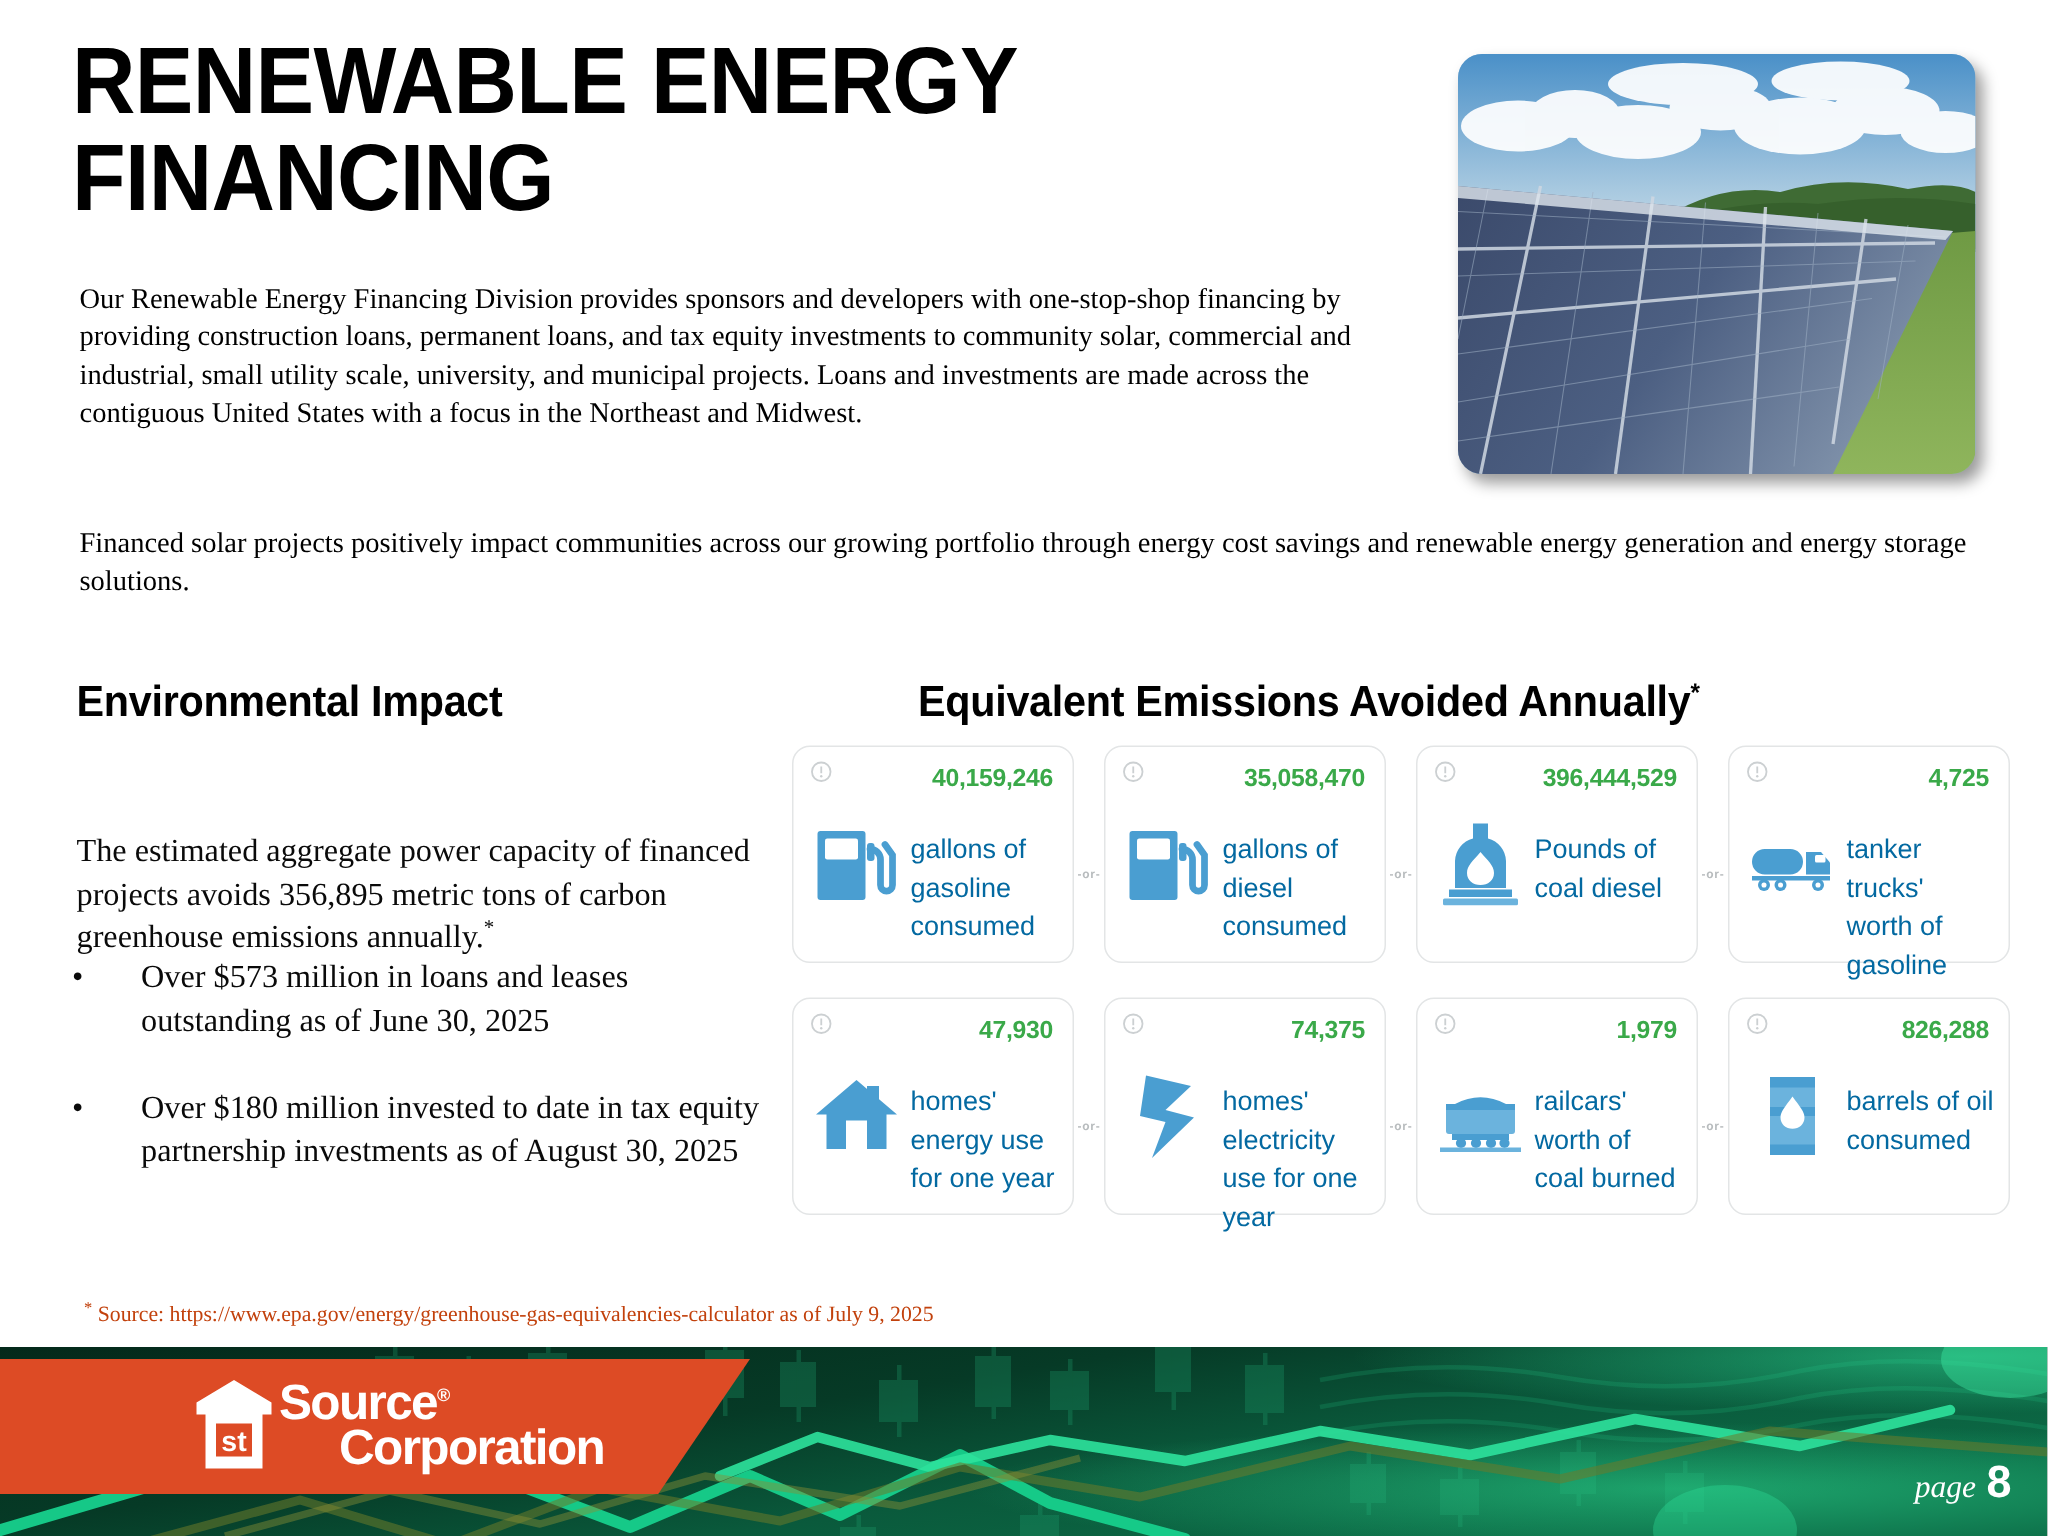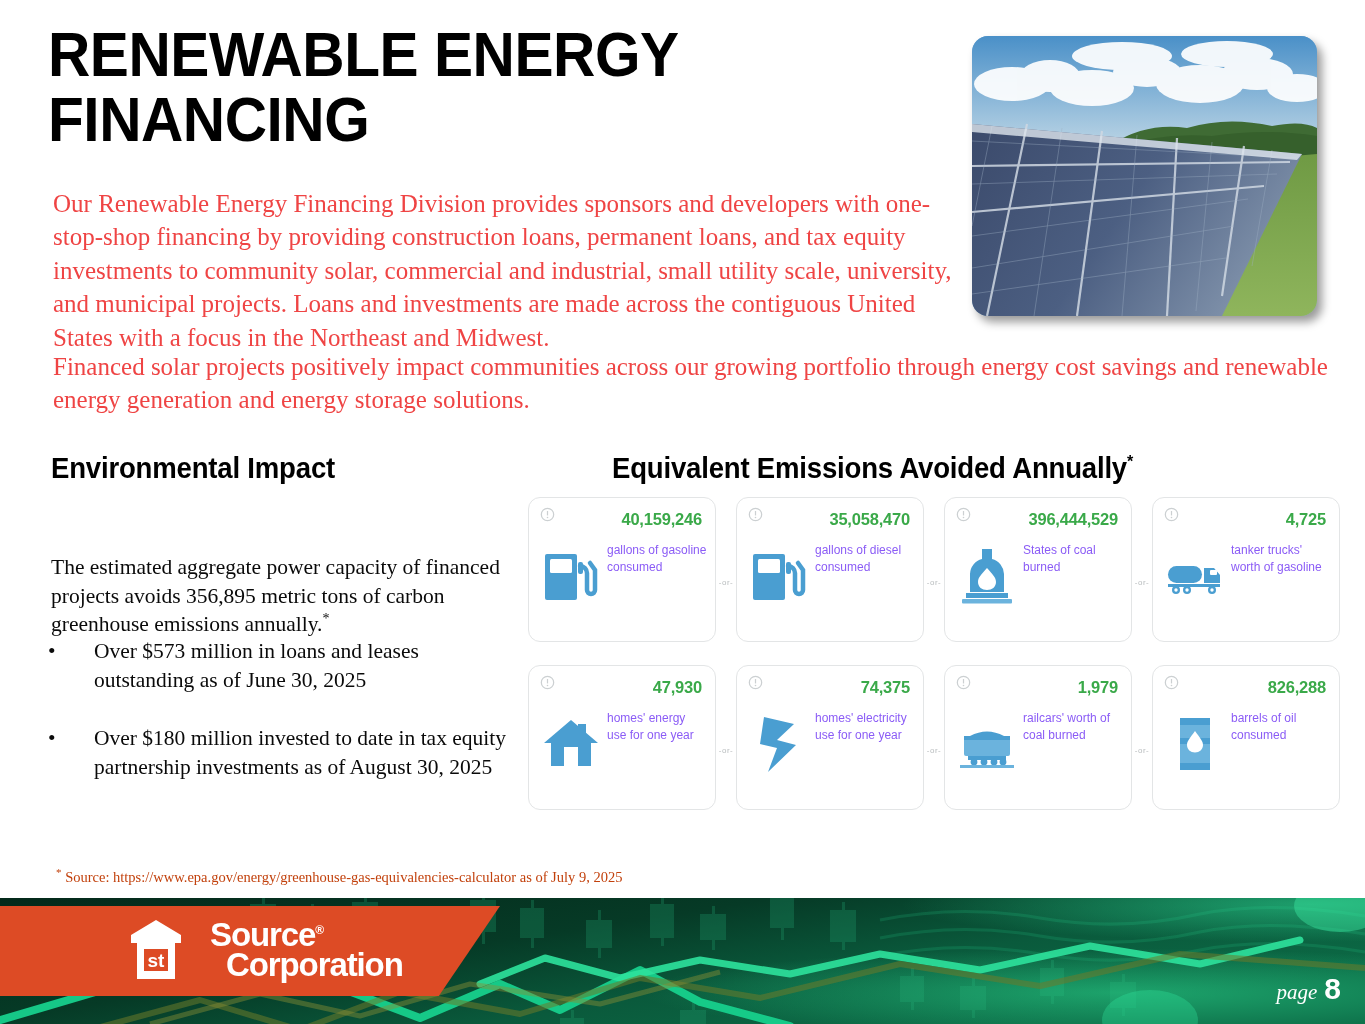--- a/index.html
+++ b/index.html
@@ -34,23 +34,23 @@
     border-radius: 16px;
     overflow: hidden;
     box-shadow: 5px 6px 10px rgba(0,0,0,0.40);
     background: #8fb8d8;
   }
   #solar-photo svg { display: block; width: 100%; height: 100%; }
 
   
   .body-par {
     position: absolute;
-    font-size: 25px;
+    font-size: 19px;
     line-height: 1.335;
-    color: #ef4444;
+    color: #000000;
     text-align: left;
   }
   #intro-paragraph { left: 53px; top: 187px; width: 905px; }
   #impact-paragraph { left: 53px; top: 350px; width: 1285px; }
 
   
   .section-heading {
     position: absolute;
     font-family: "Liberation Sans", sans-serif;
     font-weight: bold;
@@ -134,20 +134,21 @@
   }
   .card-sep {
     flex: 1 1 auto;
     display: flex;
     align-items: center;
     justify-content: center;
     font-family: "Liberation Sans", sans-serif;
     font-size: 8px;
     color: #b8bcbe;
     letter-spacing: 0.5px;
+    font-weight: bold;
   }
   .info-icon {
     position: absolute;
     left: 11px; top: 9px;
     width: 15px; height: 15px;
   }
   .card-value {
     position: absolute;
     right: 13px; top: 12px;
     font-family: "Liberation Sans", sans-serif;
@@ -158,26 +159,26 @@
     letter-spacing: -0.2px;
   }
   .card-icon {
     position: absolute;
     left: 13px; top: 48px;
     width: 58px; height: 60px;
   }
   .card-icon svg { display: block; width: 100%; height: 100%; }
   .card-label {
     position: absolute;
-    left: 78px; top: 44px;
+    left: 78px; top: 56px;
     width: 100px;
     font-family: "Liberation Sans", sans-serif;
-    font-size: 12px;
+    font-size: 18px;
     line-height: 1.42;
-    color: #8b5cf6;
+    color: #0369a1;
   }
 
   
   #footer {
     position: absolute;
     left: 0; top: 898px;
     width: 1365px; height: 126px;
     overflow: hidden;
     background: #05311f;
   }
@@ -200,21 +201,21 @@
   #brand-mark { width: 52px; height: 62px; flex: 0 0 52px; }
   #brand-wordmark {
     margin-left: 4px;
     font-family: "Liberation Sans", sans-serif;
     font-weight: bold;
     color: #ffffff;
     line-height: 0.92;
     font-size: 33px;
     letter-spacing: -1.1px;
   }
-  #brand-wordmark .line1 { display: block; margin-left: 24px; }
+  #brand-wordmark .line1 { display: block; }
   #brand-wordmark .line2 { display: block; margin-left: 40px; }
   #brand-wordmark .reg { font-size: 12px; vertical-align: super; letter-spacing: 0; }
   #page-number {
     position: absolute;
     right: 24px; bottom: 18px;
     color: #ffffff;
     font-family: "Liberation Serif", serif;
     font-style: italic;
     font-size: 21px;
     display: flex;
@@ -360,21 +361,21 @@
         </svg>
       <div class="card-value">396,444,529</div>
       <div class="card-icon">
         <svg viewBox="0 0 58 60">
             <path d="M24,3 h10 v10 a16,16 0 0 1 12,15 v18 h-34 v-18 a16,16 0 0 1 12,-15 z" fill="#4a9ed1"></path>
             <path d="M29,22 c5,6 9,9 9,14 c0,5 -4,8 -9,8 c-5,0 -9,-3 -9,-8 c0,-5 4,-8 9,-14 z" fill="#ffffff"></path>
             <rect x="8" y="47" width="42" height="5" fill="#4a9ed1"></rect>
             <rect x="4" y="53" width="50" height="4.5" rx="1" fill="#6bb3dd"></rect>
           </svg>
       </div>
-      <div class="card-label">States of coal burned</div>
+      <div class="card-label">Pounds of coal diesel</div>
     </div>
     <div class="card-sep">-or-</div>
 
     <div class="eq-card">
       <svg class="info-icon" viewBox="0 0 16 16">
           <circle cx="8" cy="8" r="6.6" fill="none" stroke="#ccd0d2" stroke-width="1.3"></circle>
           <line x1="8" y1="4.3" x2="8" y2="9" stroke="#ccd0d2" stroke-width="1.3"></line>
           <circle cx="8" cy="11.2" r="0.85" fill="#ccd0d2"></circle>
         </svg>
       <div class="card-value">4,725</div>

